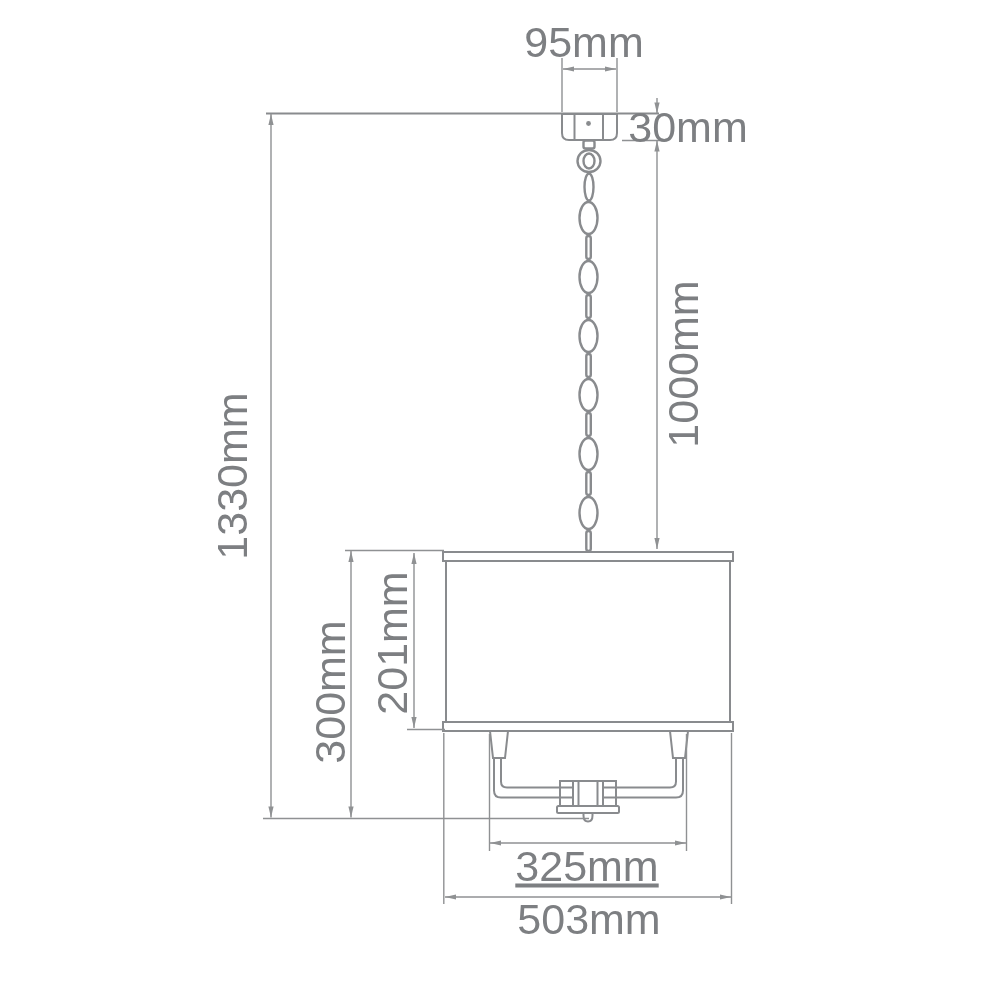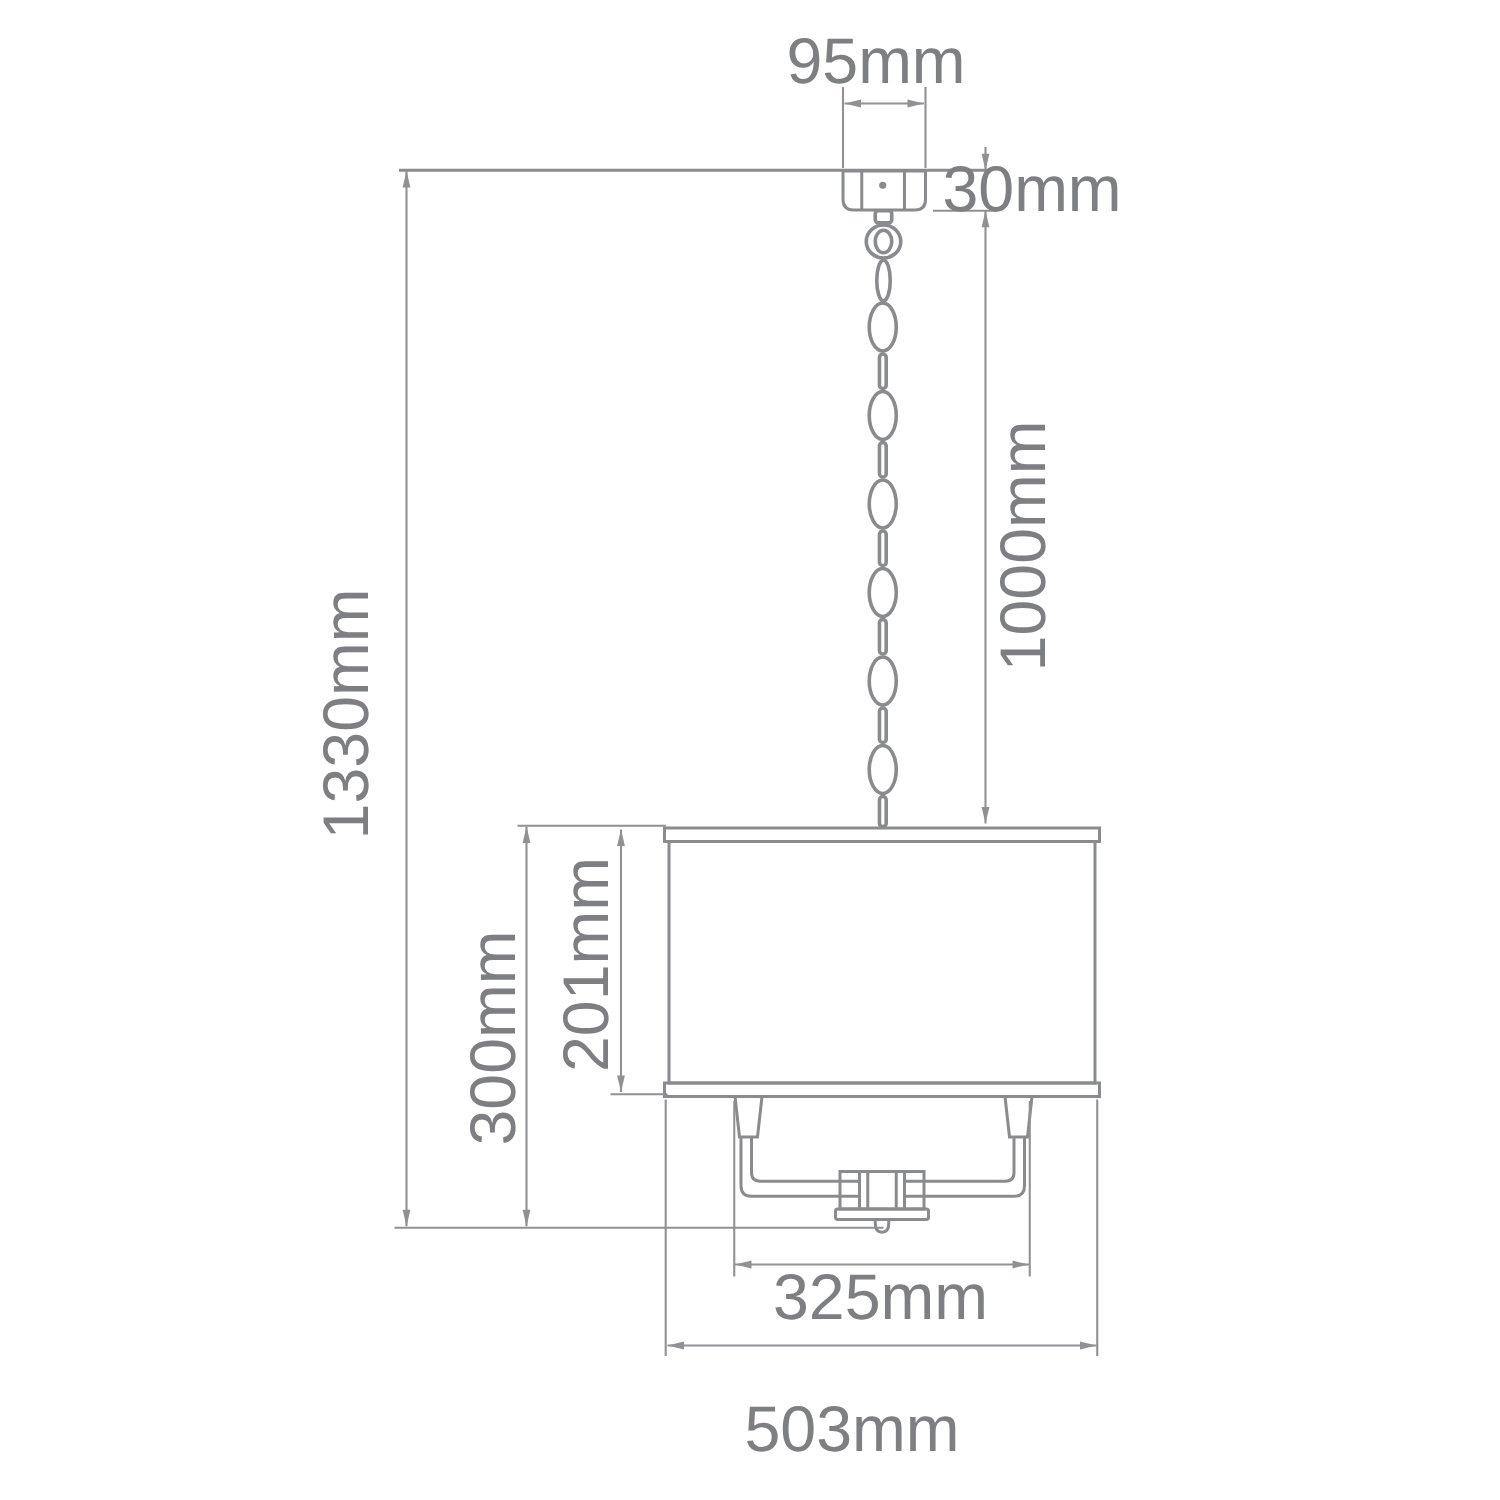--- a/index.html
+++ b/index.html
@@ -141,17 +141,17 @@
   <div class="dim-label" style="left:688px; top:127px;">30mm</div>
 
   <div class="dim-label rot" style="left:683px; top:364px;">1000mm</div>
 
   <div class="dim-label rot" style="left:232px; top:476px;">1330mm</div>
 
   <div class="dim-label rot" style="left:330px; top:692px;">300mm</div>
 
   <div class="dim-label rot" style="left:392px; top:643px;">201mm</div>
 
-  <div class="dim-label" style="left:587px; top:866px;">325mm</div>
+  <div class="dim-label" style="left:587px; top:866px;text-decoration:underline;">325mm</div>
 
-  <div class="dim-label" style="left:568px; top:919px;margin-top:35px;">503mm</div>
+  <div class="dim-label" style="left:589px; top:919px;">503mm</div>
 
 </div>
 
 </body></html>

